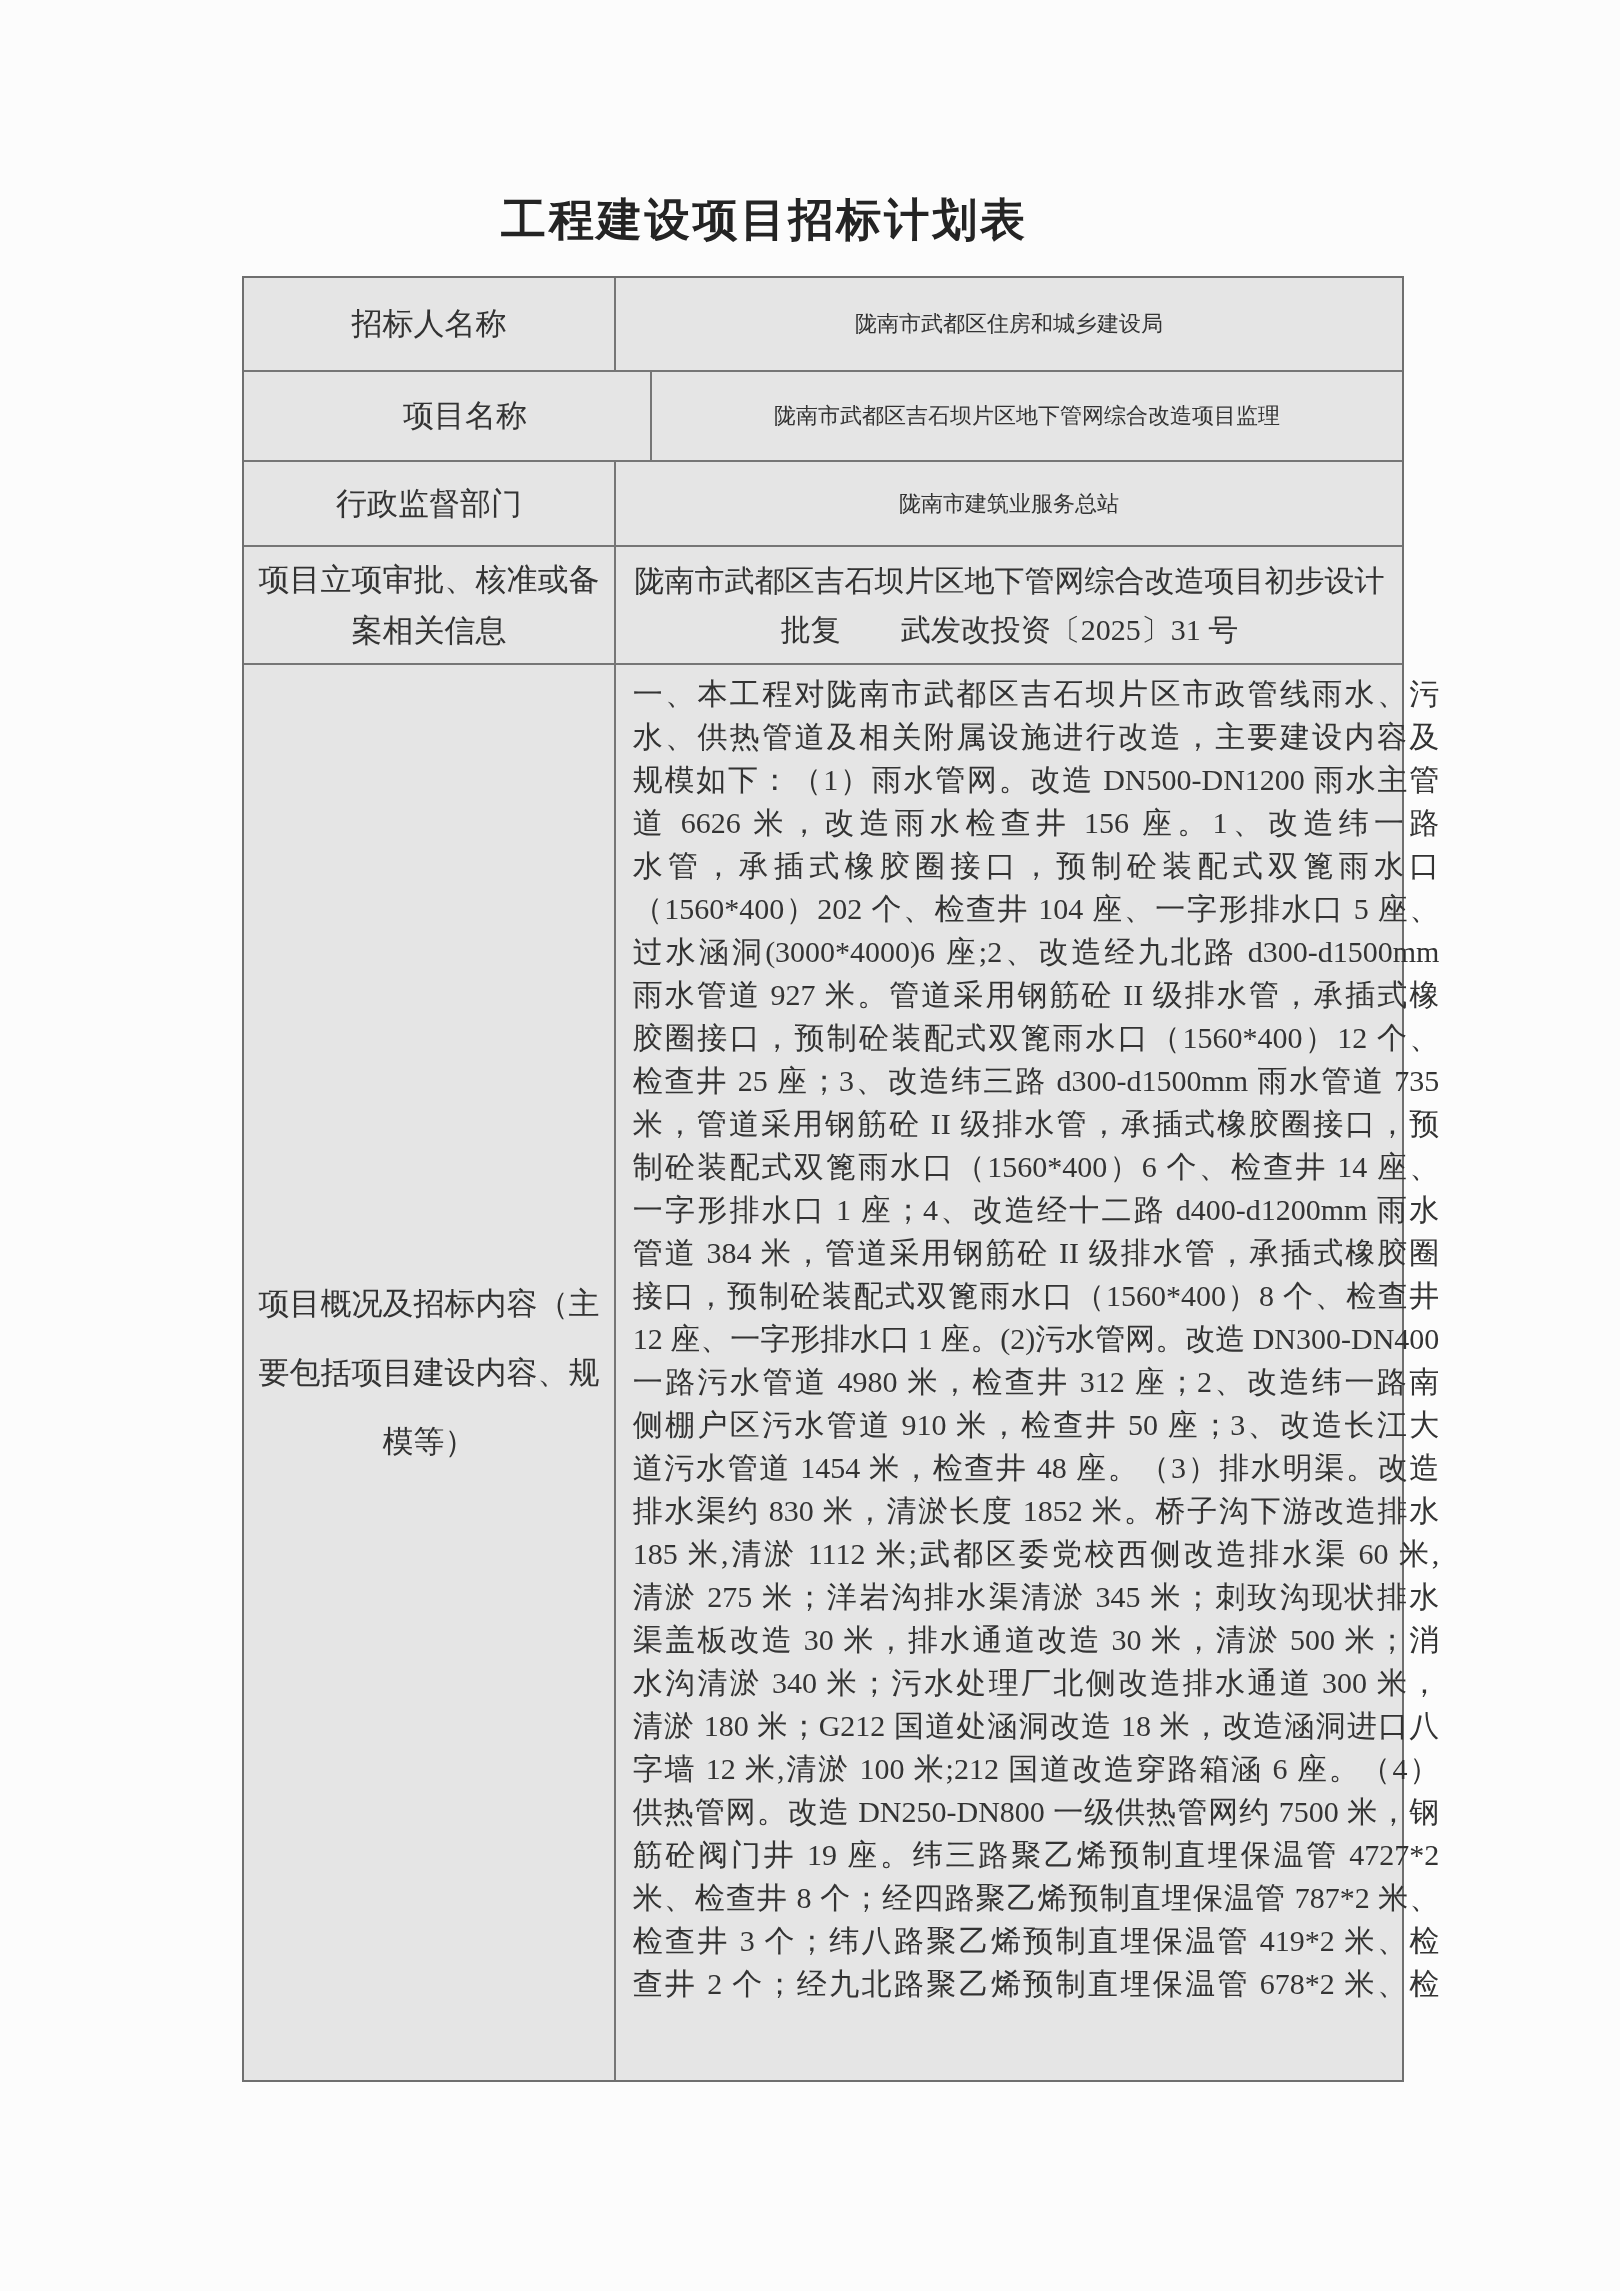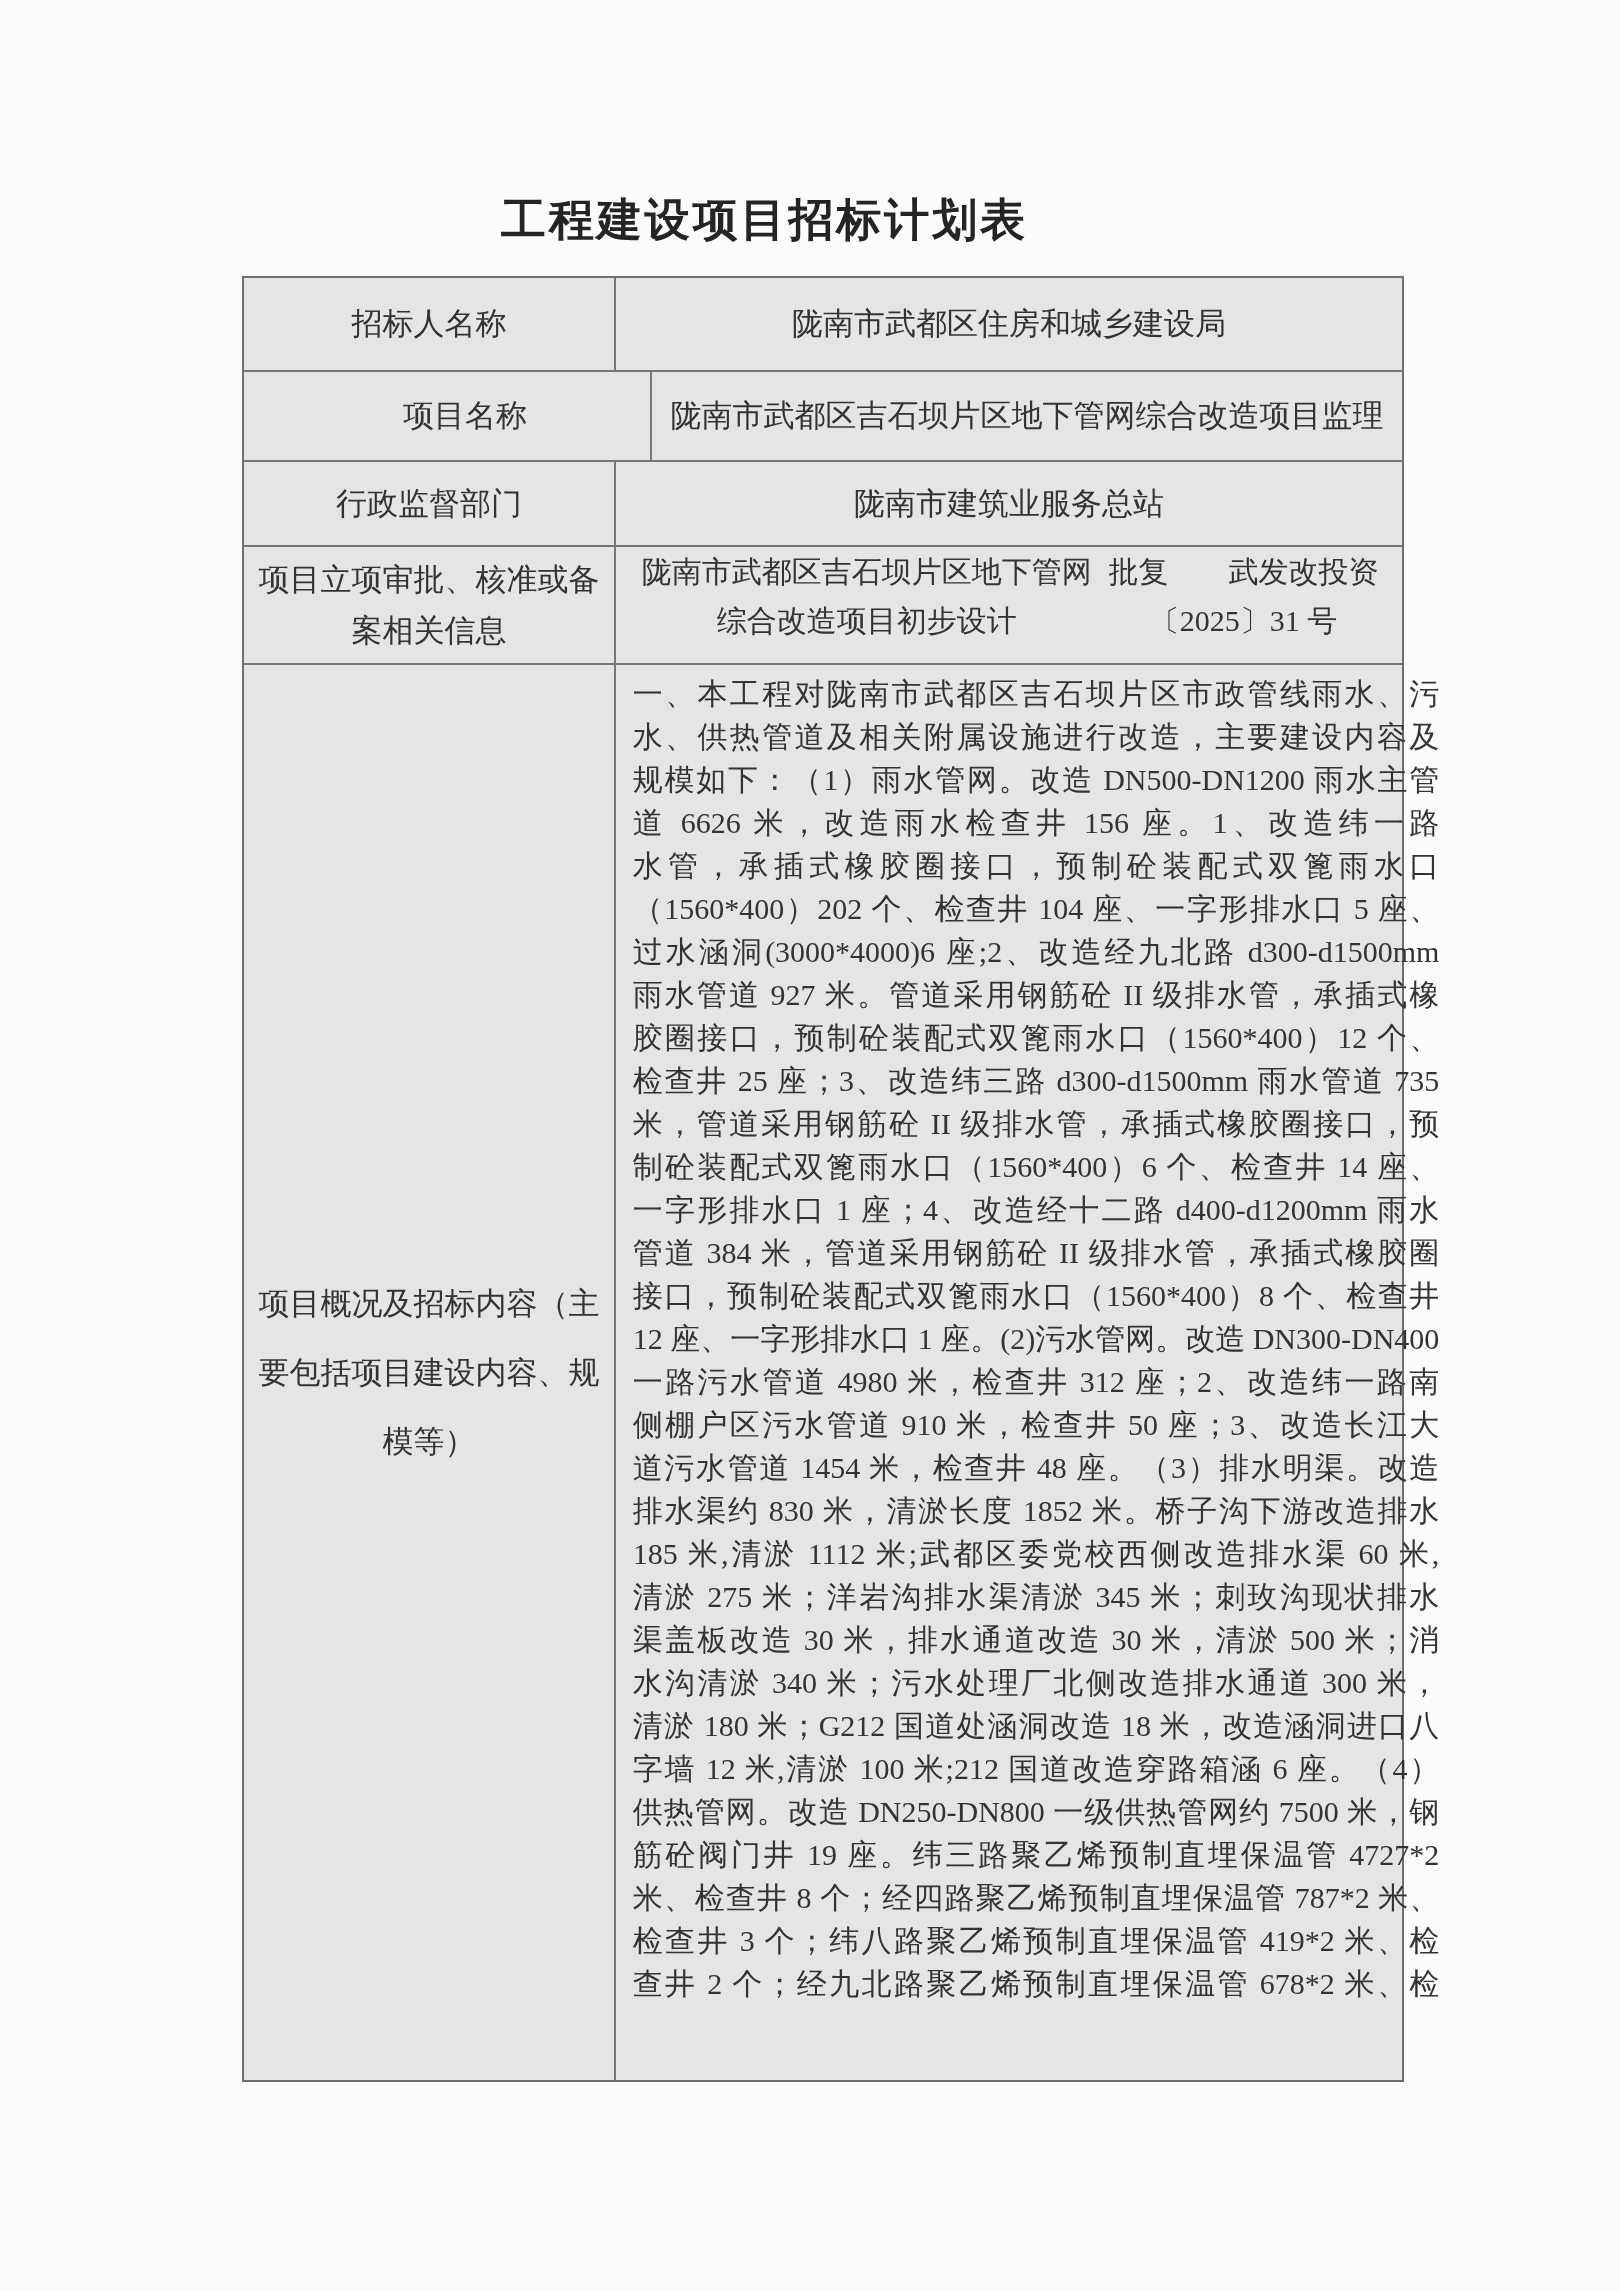--- a/index.html
+++ b/index.html
@@ -50,42 +50,42 @@
     color: #333;
   }
   .cell-value {
     flex: 1;
     box-sizing: border-box;
     display: flex;
     flex-direction: column;
     align-items: center;
     justify-content: center;
     text-align: center;
-    font-size: 31px;
+    font-size: 22px;
     padding: 3.9px 13.7px;
     color: #333;
   }
   .h-r1 { height: 92px; }
   .h-r2 { height: 88px; padding-left: 36px; }
   .h-r3 { height: 83px; }
   .h-r4 { height: 116px; }
   .h-r5 { height: 1415px; }
   .label-lh-lg { line-height: 69px; }
   .label-lh-md { line-height: 51px; }
   .cell-value-block {
     flex: 1;
     box-sizing: border-box;
     padding: 6.9px 15.7px 0 16.7px;
     font-size: 30px;
     color: #333;
     text-align: left;
   }
   .cell-value-block.v-center {
     display: flex;
-    flex-direction: row;
+    flex-direction: column;
     justify-content: center;
     padding-top: 0;
   }
   .tline {
     line-height: 43px;
     text-align: justify;
     text-align-last: justify;
     white-space: nowrap;
   }
   .tline-center {

